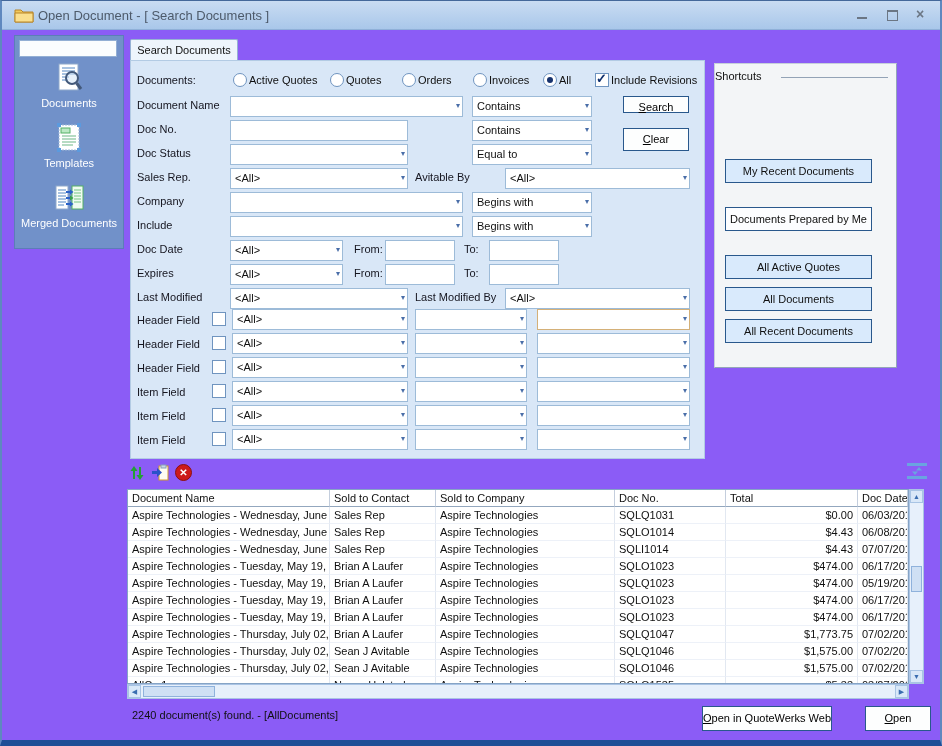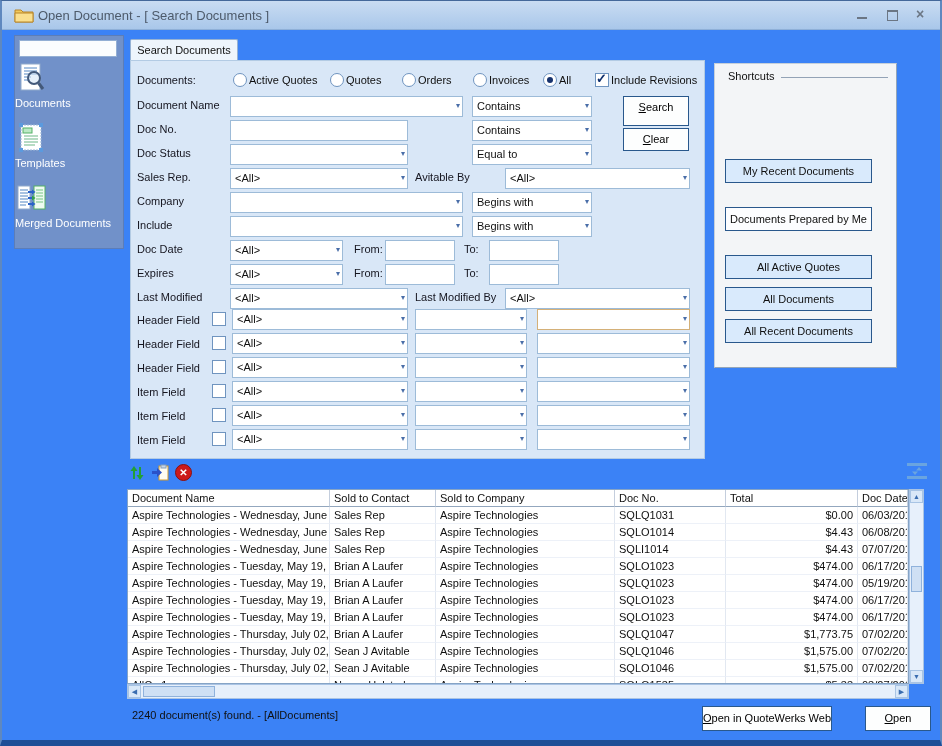--- a/index.html
+++ b/index.html
@@ -1,33 +1,33 @@
 <!DOCTYPE html>
 <html><head>
 <meta charset="utf-8">
 <style>
   html,body{margin:0;padding:0;background:#9db6d6;}
   .win{position:relative;width:942px;height:746px;box-sizing:border-box;margin:0 auto;
-       background:#3b82f6;border:2px solid #5f88bf;border-top:1px solid #44689a;
+       background:#8b5cf6;border:2px solid #5f88bf;border-top:1px solid #44689a;
        border-bottom:6px solid #1e4e96;overflow:hidden;
        font-family:"Liberation Sans",sans-serif;font-size:11px;color:#101010;}
   .abs{position:absolute;}
   
   .titlebar{position:absolute;left:0;top:0;right:0;height:28px;
             background:linear-gradient(#c9dcf2,#a9c7ea);border-bottom:1px solid #8fb0d8;}
   .title-text{position:absolute;left:36px;top:7px;font-size:13px;color:#4d5a6a;}
   .winbtn{position:absolute;top:6px;width:16px;height:16px;color:#6b7684;text-align:center;line-height:15px;font-weight:bold;cursor:default;}
   .min-glyph{position:absolute;left:3px;top:10px;width:10px;height:2px;background:#6b7684;}
   .max-glyph{position:absolute;left:3px;top:3px;width:9px;height:8px;border:1px solid #6b7684;border-top:2px solid #6b7684;background:transparent;}
   .close-glyph{font-size:14px;}
   
   .sidebar{position:absolute;left:12px;top:34px;width:108px;height:212px;
            background:#7191c9;border:1px solid #5c7db8;}
   .sidebar-box{position:absolute;left:4px;top:4px;width:96px;height:15px;background:#fbfdfe;border:1px solid #93afd4;}
-  .side-item{position:absolute;left:0;width:100%;color:#fff;}
+  .side-item{position:absolute;left:0;width:100%;text-align:center;color:#fff;}
   .side-item .icn{display:inline-block;}
   .side-label{display:block;margin-top:1px;color:#fff;font-size:11px;}
   
   .tab{position:absolute;left:128px;top:38px;width:106px;height:21px;background:#eef5fc;
        border:1px solid #96b2d4;border-bottom:none;border-radius:2px 2px 0 0;
        text-align:center;line-height:21px;}
   .form-panel{position:absolute;left:128px;top:59px;width:573px;height:397px;
               border:1px solid #b3cbe4;background:#d9e7f7;}
   .flabel{position:absolute;color:#15151f;}
   .ctrl{position:absolute;height:21px;box-sizing:border-box;background:#fff;
@@ -40,21 +40,21 @@
   .checkbox{position:absolute;width:12px;height:12px;background:#fff;border:1px solid #6f94bf;}
   .checkbox.checked::after{content:"✓";position:absolute;left:0px;top:-3px;font-size:13px;font-weight:bold;color:#10306e;}
   .rlabel{position:absolute;}
   .btn{position:absolute;box-sizing:border-box;background:#fdfefe;border:1px solid #29588c;
        text-align:center;color:#000;cursor:default;}
   .btn-label{display:block;line-height:21px;}
   .btn-label::first-letter{text-decoration:underline;}
   
   .shortcuts{position:absolute;left:712px;top:62px;width:181px;height:303px;background:#f3f5f7;
              border:1px solid #c6d0da;border-right-color:#93a5b8;border-bottom-color:#93a5b8;}
-  .sc-title{position:absolute;left:13px;top:6px;}
+  .sc-title{position:absolute;left:0;top:6px;}
   .sc-line{position:absolute;left:66px;right:8px;top:13px;height:1px;background:#93a3b6;}
   .sbtn{position:absolute;left:10px;width:147px;height:24px;box-sizing:border-box;
         background:#d9eafc;border:1px solid #29588c;text-align:center;cursor:default;}
   .sbtn span{display:block;line-height:22px;}
   .sbtn.white{background:#fcfdff;}
   
   .tool{position:absolute;cursor:default;}
   .del-circle{width:15px;height:15px;border-radius:50%;background:#cc1a1a;border:1px solid #8a0f0f;
               color:#fff;font-weight:bold;font-size:10px;text-align:center;line-height:15px;}
   
@@ -158,21 +158,21 @@
   <span class="radio checked" style="left:541px;top:72px"></span>
   <span class="rlabel" style="left:557px;top:73px">All</span>
   <span class="checkbox checked" style="left:593px;top:72px"></span>
   <span class="rlabel" style="left:609px;top:73px">Include Revisions</span>
 
   <span class="flabel" style="left:135px;top:98px">Document Name</span>
   <div class="ctrl" style="left:228px;top:95px;width:233px">
     <span></span><span class="arr">▾</span></div>
   <div class="ctrl" style="left:470px;top:95px;width:120px">
     <span>Contains</span><span class="arr">▾</span></div>
-  <div class="btn" style="left:621px;top:95px;width:66px;height:30px">
+  <div class="btn" style="left:621px;top:95px;width:66px;height:17px">
     <span class="btn-label">Search</span>
     </div>
 
   <span class="flabel" style="left:135px;top:122px">Doc No.</span>
   <div class="ctrl plain" style="left:228px;top:119px;width:178px">
     <span></span></div>
   <div class="ctrl" style="left:470px;top:119px;width:120px">
     <span>Contains</span><span class="arr">▾</span></div>
   <div class="btn" style="left:621px;top:127px;width:66px;height:23px">
     <span class="btn-label">Clear</span>

